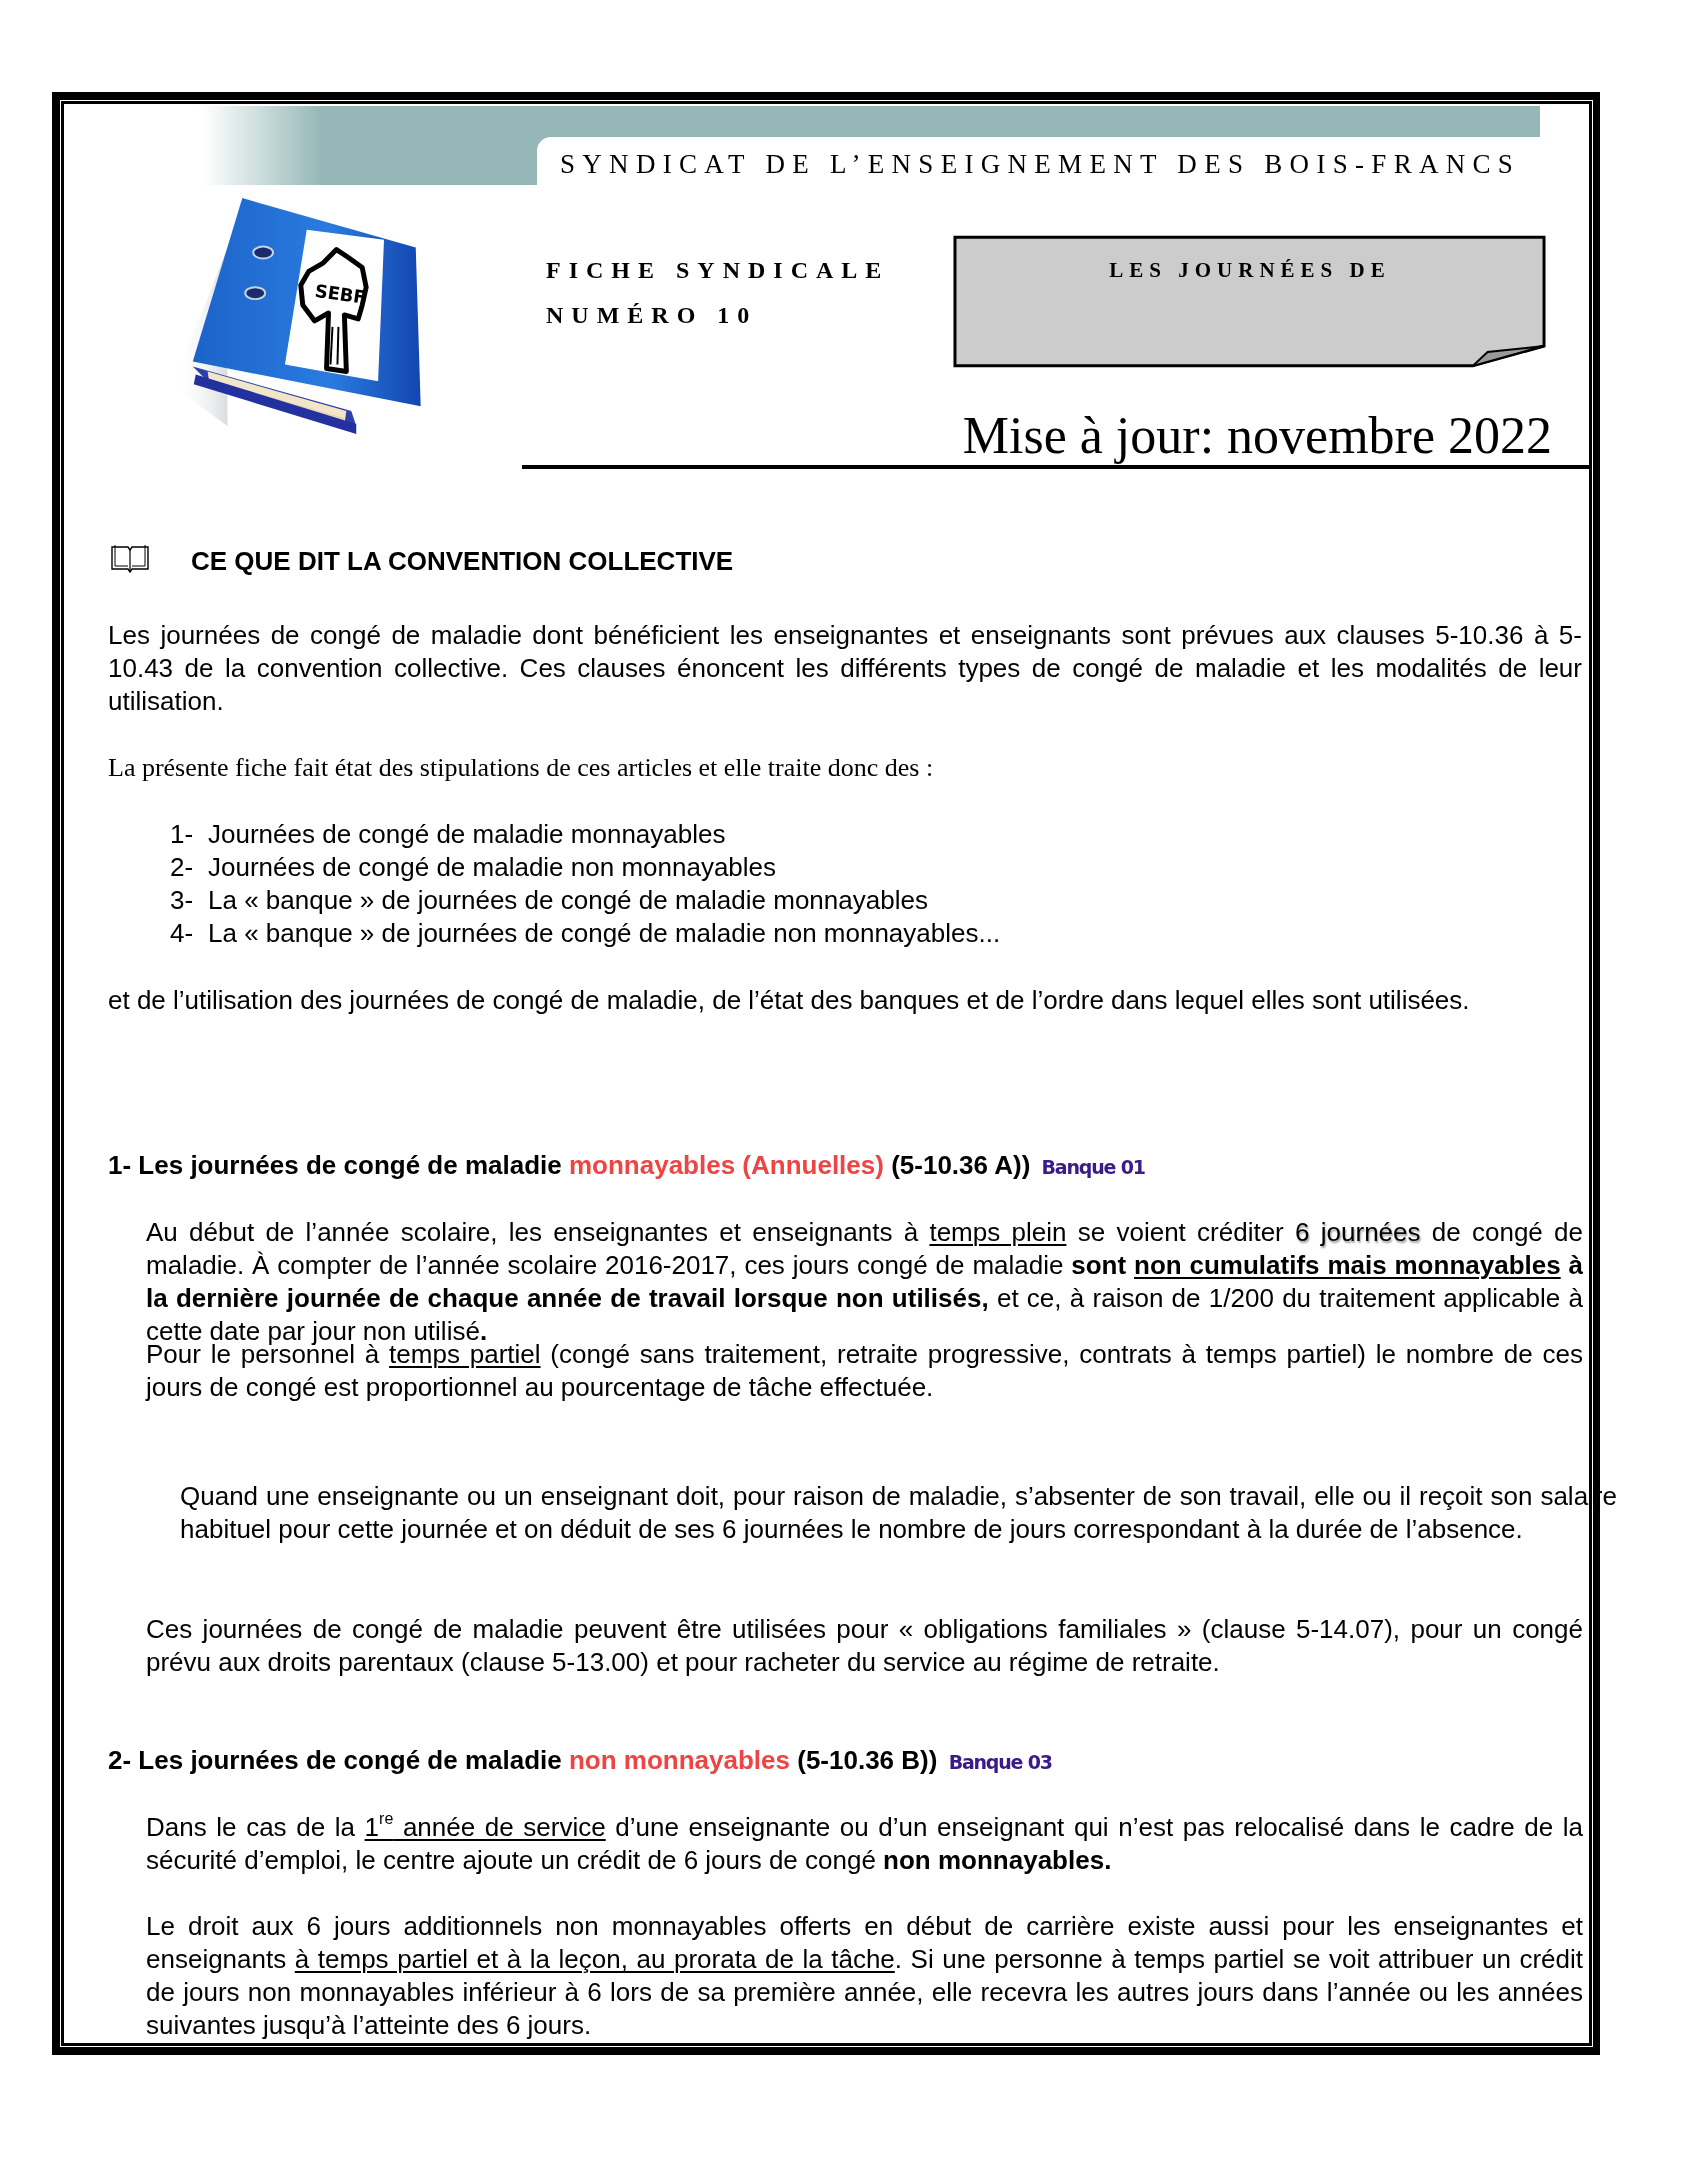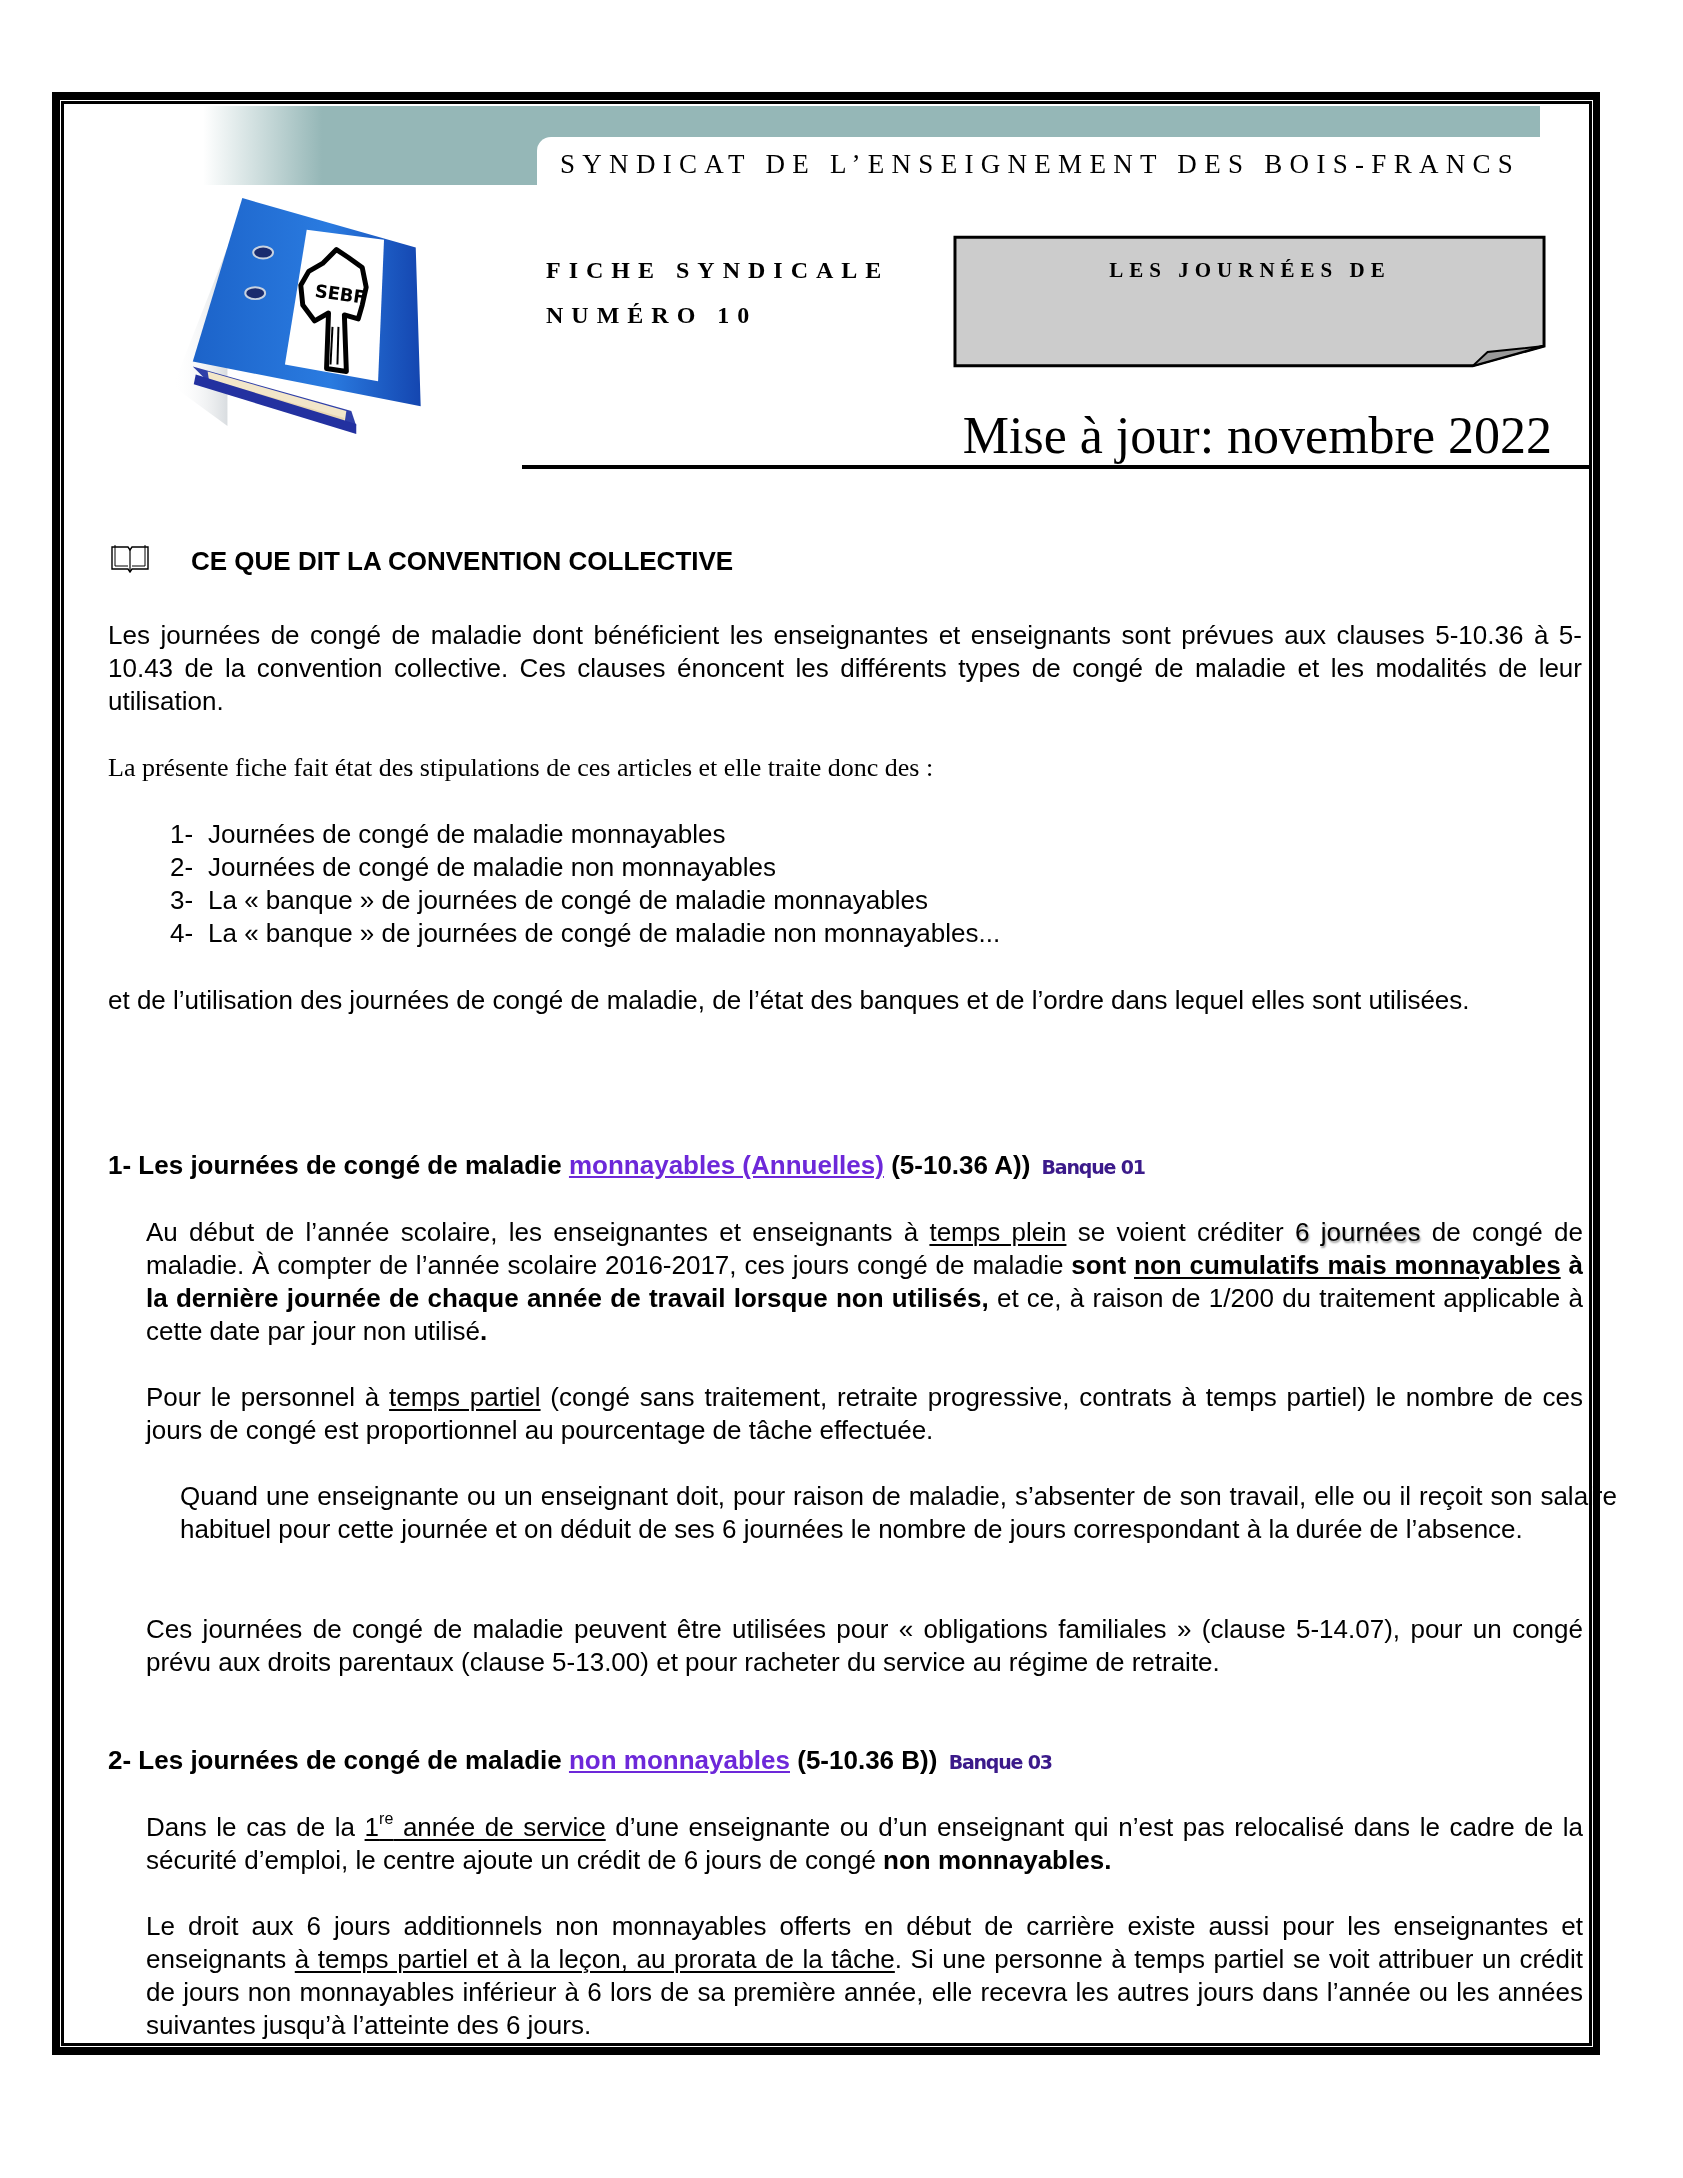--- a/index.html
+++ b/index.html
@@ -34,21 +34,21 @@
 
   .update { position:absolute; right:131px; top:406px; font-family:"Liberation Serif", serif;
             font-weight:normal; font-size:52px; white-space:nowrap; }
   .header-rule { position:absolute; left:522px; top:465px; width:1067px; height:4px; background:#000; }
 
   
   .txt { position:absolute; font-size:26px; line-height:33px; }
   .just { text-align:justify; text-align-last:left; }
   .b { font-weight:bold; }
   .u { text-decoration:underline; text-decoration-thickness:2px; text-underline-offset:3px; }
-  .red { color:#6d28d9;text-decoration:underline; }
+  .red { color:#ef4444; }
   .banque { font-family:"DejaVu Sans", sans-serif; font-weight:bold; font-size:19px;
             color:#3b1a8a; letter-spacing:-1.2px; margin-left:4px; }
   .shadow { text-shadow:1px 2px 2px #9a9a9a; }
   sup { font-size:16px; line-height:0; vertical-align:12px; }
 
   .book-icon { position:absolute; left:109px; top:543px; width:42px; height:32px; }
   .section-head { position:absolute; left:191px; top:546px; font-weight:bold; font-size:26px; }
 
   .list { position:absolute; left:170px; top:818px; font-size:26px; line-height:33px; margin:0; padding:0; list-style:none; }
   .list li { white-space:nowrap; }
@@ -130,21 +130,21 @@
 <div class="txt b" style="left:108px; top:1149px; white-space:nowrap;">
   <span>1-</span>
   <span>Les journées de congé de maladie </span><span class="red">monnayables (Annuelles)</span><span> (5-10.36 A))</span>
   <span class="banque">Banque 01</span>
 </div>
 
 <div class="txt just" style="left:146px; top:1216px; width:1437px;">
   <span>Au début de l’année scolaire, les enseignantes et enseignants à </span><span class="u">temps plein</span><span> se voient créditer </span><span class="shadow">6 journées</span><span> de congé de maladie. À compter de l’année scolaire 2016-2017, ces jours congé de maladie </span><span class="b">sont </span><span class="b u">non cumulatifs mais monnayables</span><span class="b"> à la dernière journée de chaque année de travail lorsque non utilisés,</span><span> et ce, à raison de 1/200 du traitement applicable à cette date par jour non utilisé</span><span class="b">.</span>
 </div>
 
-<div class="txt just" style="left:146px; top:1381px; width:1437px;">
+<div class="txt just" style="left:146px; top:1338px; width:1437px;">
   <span>Pour le personnel à </span><span class="u">temps partiel</span><span> (congé sans traitement, retraite progressive, contrats à temps partiel) le nombre de ces jours de congé est proportionnel au pourcentage de tâche effectuée.</span>
 </div>
 
 <div class="txt just" style="left:152px; top:1480px; width:1437px;margin-left:28px;">Quand une enseignante ou un enseignant doit, pour raison de maladie, s’absenter de son travail, elle ou il reçoit son salaire habituel pour cette journée et on déduit de ses 6 journées le nombre de jours correspondant à la durée de l’absence.</div>
 
 <div class="txt just" style="left:146px; top:1613px; width:1437px;">Ces journées de congé de maladie peuvent être utilisées pour « obligations familiales » (clause 5-14.07), pour un congé prévu aux droits parentaux (clause 5-13.00) et pour racheter du service au régime de retraite.</div>
 
 <div class="txt b" style="left:108px; top:1744px; white-space:nowrap;">
   <span>2-</span>
   <span>Les journées de congé de maladie </span><span class="red">non monnayables</span><span> (5-10.36 B))</span>

